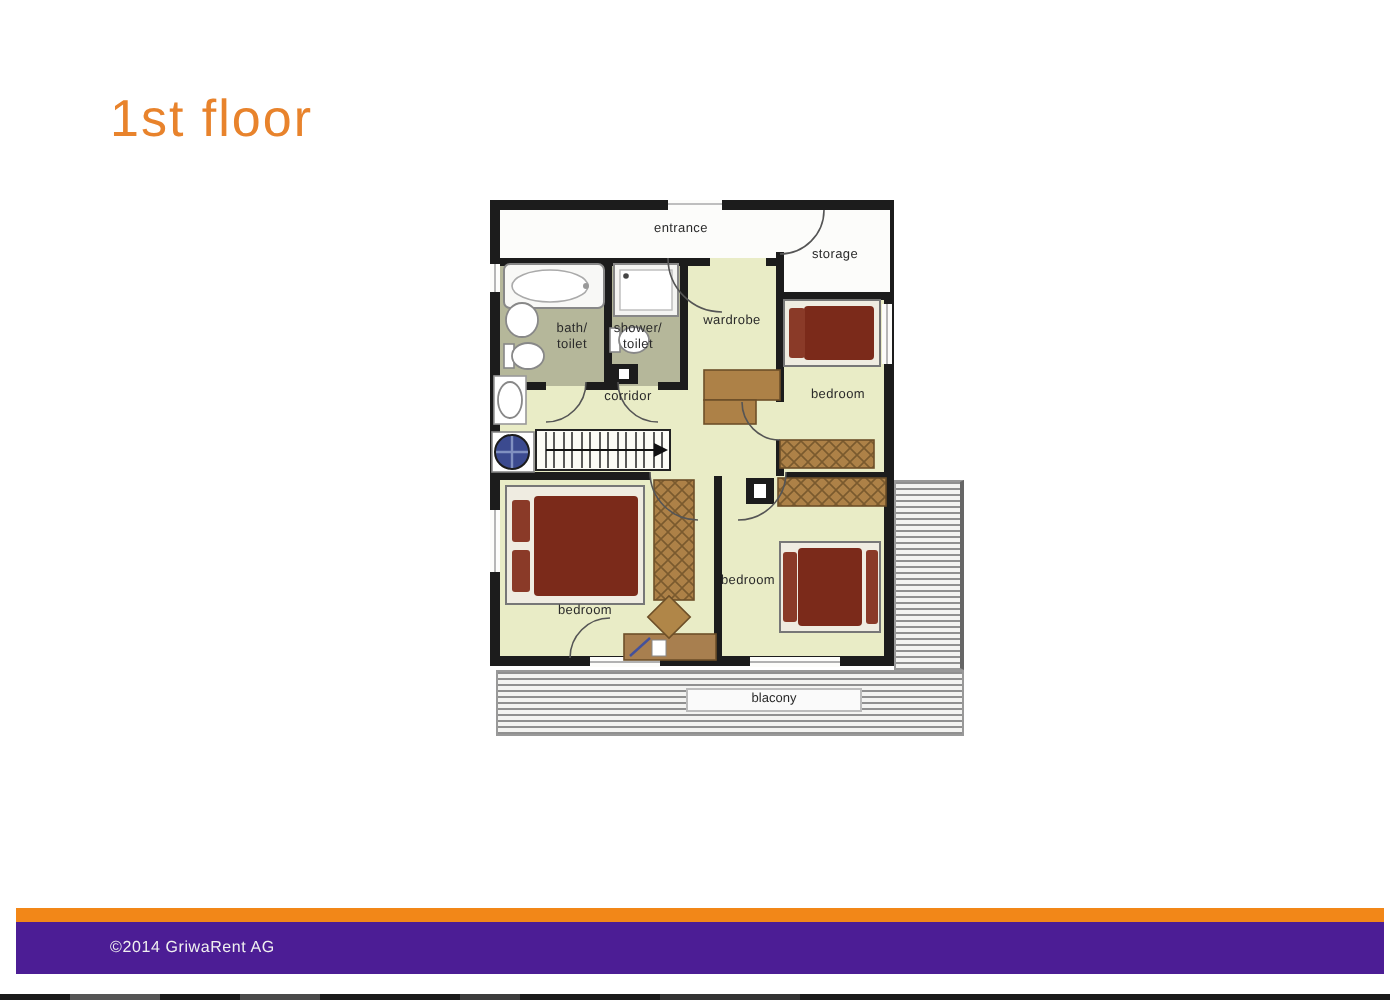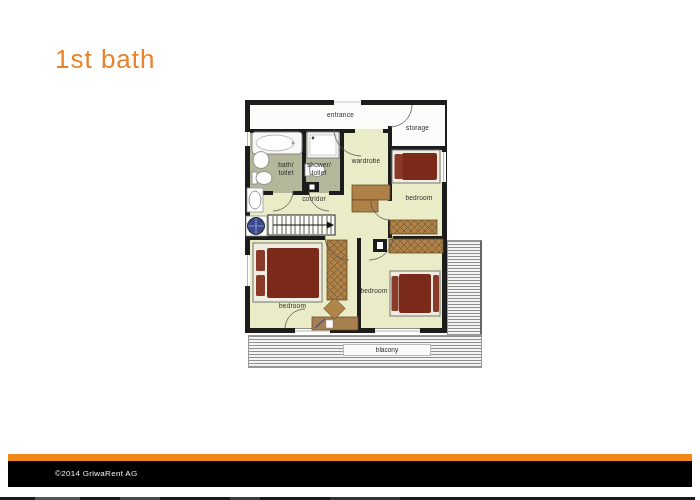--- a/index.html
+++ b/index.html
@@ -16,32 +16,32 @@
   .building{position:absolute;left:2px;top:2px;width:202px;height:233px;box-sizing:border-box;
             background:#e9ecc6;border:5px solid #1c1c1c;}
   .plan svg{position:absolute;left:0;top:0;pointer-events:none;}
   .room-label{position:absolute;font-size:6.5px;line-height:8px;color:#2a2a2a;
               text-align:center;letter-spacing:0.2px;}
   .balcony-label{position:absolute;left:100px;top:246px;width:88px;height:12px;
                  background:#fafafa;border:1px solid #bbb;box-sizing:border-box;
                  font-size:6.5px;line-height:10px;color:#2a2a2a;text-align:center;}
   
   .orange-bar{position:absolute;left:8px;right:8px;top:454px;height:7px;background:#f28718;}
-  .gray-band{position:absolute;left:8px;right:8px;top:461px;height:26px;background:#000000;}
+  .gray-band{position:absolute;left:8px;right:8px;top:461px;height:26px;background:#4c1d95;}
   .copyright{position:absolute;left:47px;top:0;height:26px;line-height:26px;
              font-size:8px;color:#f0f0f0;letter-spacing:0.3px;}
   .thumb-strip{position:absolute;left:0;right:5px;top:497px;height:3px;background:#1a1a1a;}
   .thumb-strip .seg{position:absolute;top:0;height:3px;}
 </style>
 </head>
 <body>
 
 <div id="page">
 
-  <div class="title">1st bath</div>
+  <div class="title">1st floor</div>
 
   <div class="plan">
 
     <div class="deck deck-bottom"></div>
     <div class="deck deck-right"></div>
 
     <div class="building"></div>
 
     <svg width="240" height="272" viewBox="0 0 240 272">
       <defs>

